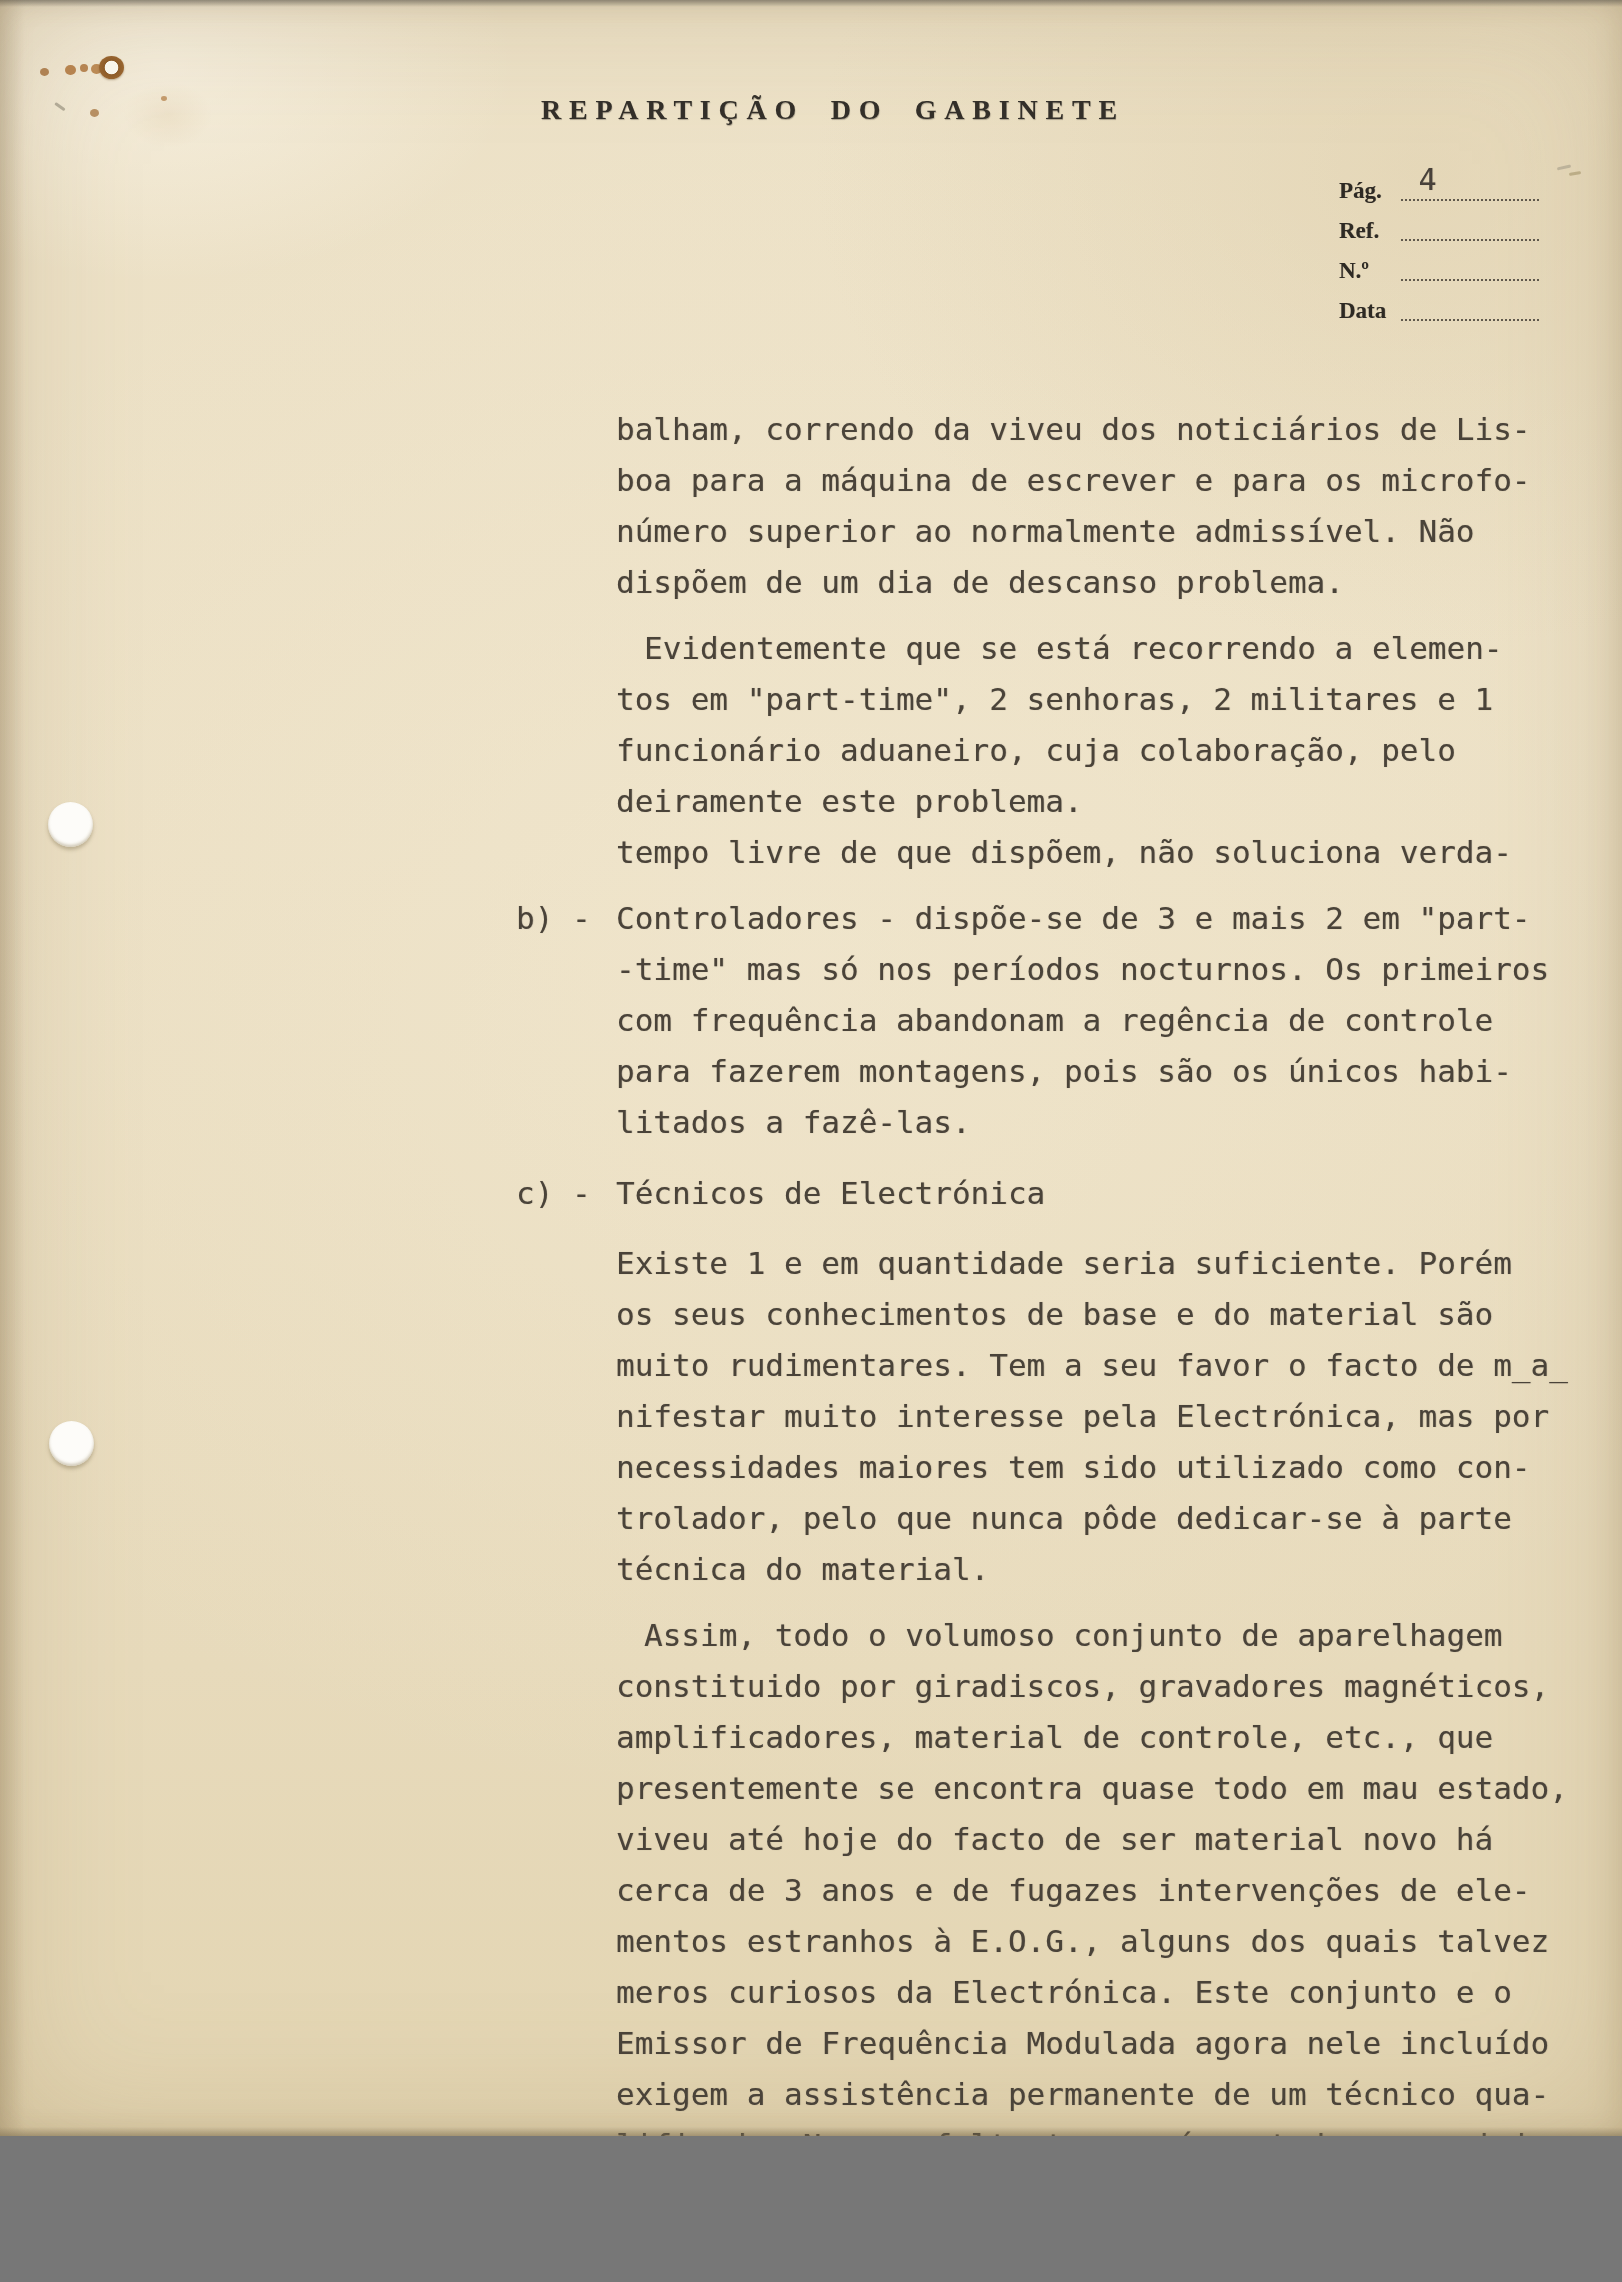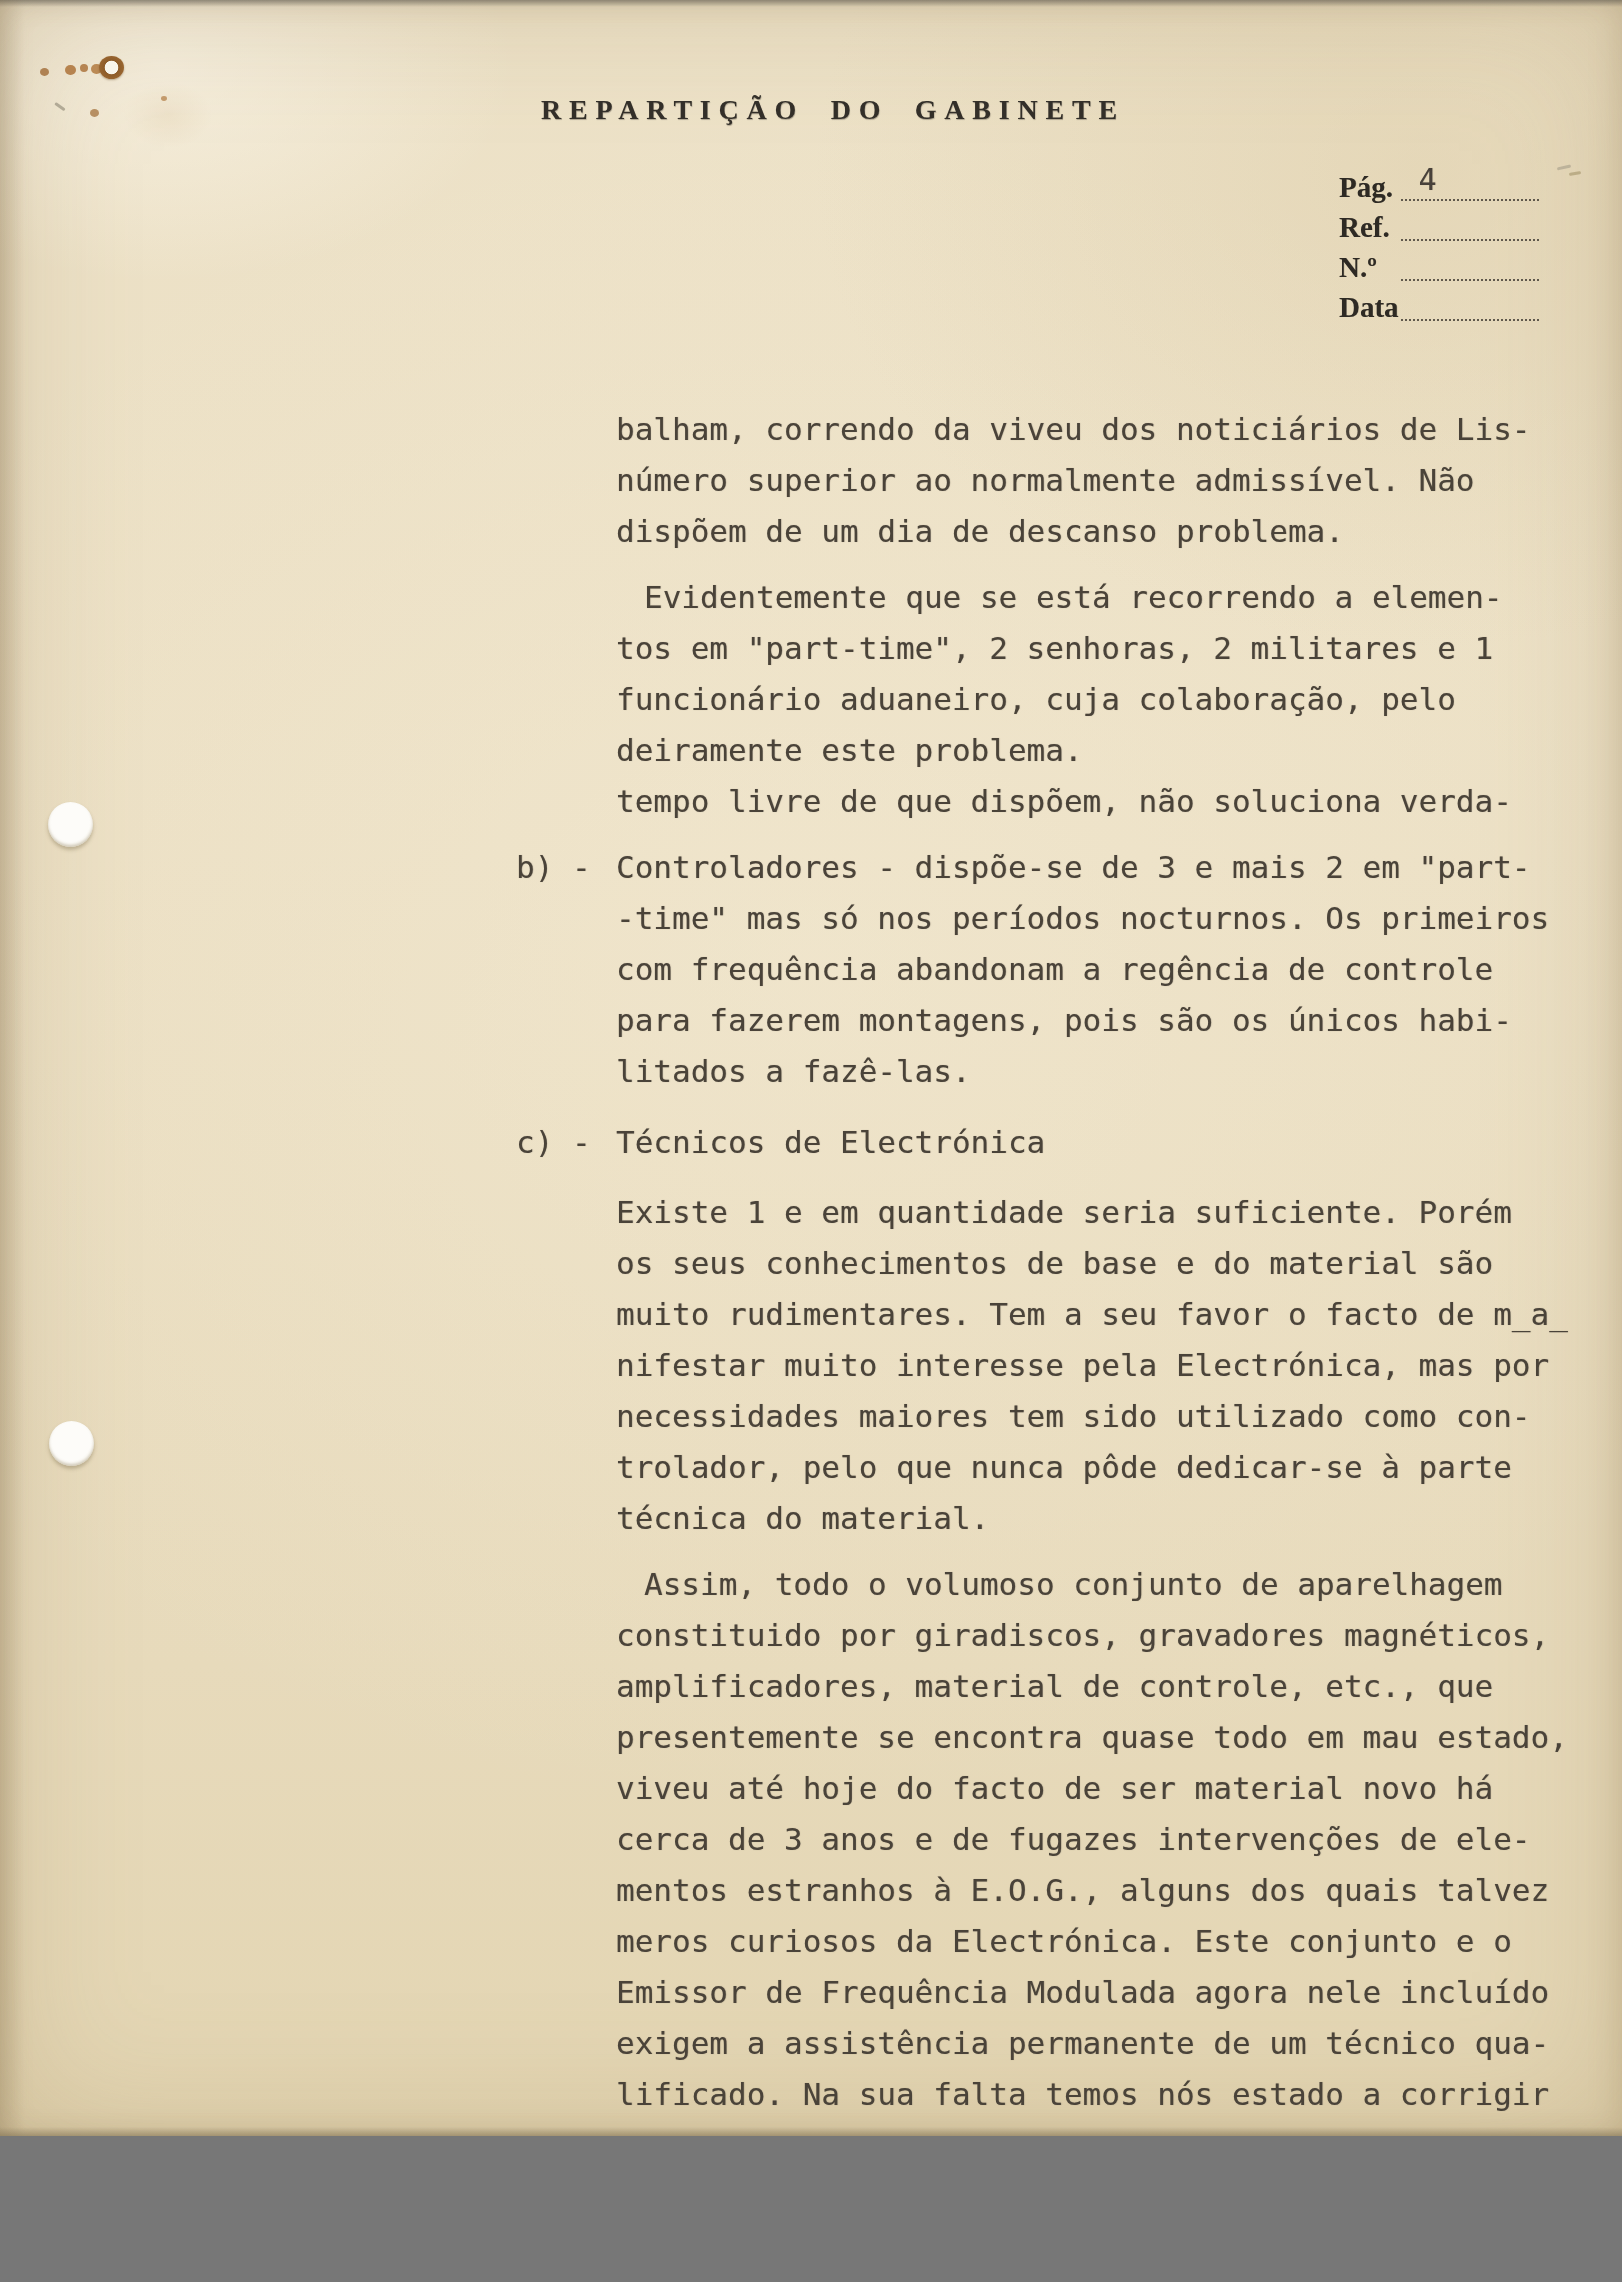--- a/index.html
+++ b/index.html
@@ -27,21 +27,21 @@
     text-align:center; transform:translateX(21.5px);
     font-family:"Liberation Serif", serif; font-weight:bold;
     font-size:28px; letter-spacing:7.8px; word-spacing:11.7px;
     color:var(--head-ink);
     text-shadow:0.5px 0.5px 0.8px rgba(51,47,41,0.35);
   }
 
   .meta{position:absolute; left:1339px; top:164px; width:200px;}
   .meta-row{position:relative; height:40px; display:flex; align-items:flex-end;}
   .meta-label{
-    font-family:"Liberation Serif", serif; font-weight:bold; font-size:29px;
+    font-family:"Liberation Serif", serif; font-weight:bold; font-size:23px;
     color:var(--label-ink); width:62px; line-height:1;
     padding-bottom:2px; text-shadow:0.4px 0.4px 0.6px rgba(46,42,36,0.3);
   }
   .meta-dots{flex:1; border-bottom:2.9px dotted rgba(72,66,56,0.85); margin-bottom:2.9px; position:relative;}
   .meta-value{
     position:absolute; left:17.6px; bottom:2px;
     font-family:"DejaVu Sans Mono", monospace; font-size:30px; color:#48413a;
     text-shadow:0.4px 0.4px 0.7px rgba(72,65,55,0.4);
   }
 
@@ -115,21 +115,21 @@
         <span class="meta-label">N.º</span>
         <span class="meta-dots"></span>
       </div>
       <div class="meta-row">
         <span class="meta-label">Data</span>
         <span class="meta-dots"></span>
       </div>
     </div>
 
   <div class="doc-body" id="doc-body">
-      <div class="block para"><div class="line">balham, correndo da viveu dos noticiários de Lis-</div><div class="line">número superior ao normalmente admissível. Não</div><div class="line">dispõem de um dia de descanso problema.</div></div>
+      <div class="block para"><div class="line">balham, correndo da viveu dos noticiários de Lis-</div><div class="line">boa para a máquina de escrever e para os microfo-</div><div class="line">número superior ao normalmente admissível. Não</div><div class="line">dispõem de um dia de descanso problema.</div></div>
       <div class="block para indent gap-xs"><div class="line">Evidentemente que se está recorrendo a elemen-</div><div class="line">tos em "part-time", 2 senhoras, 2 militares e 1</div><div class="line">funcionário aduaneiro, cuja colaboração, pelo</div><div class="line">deiramente este problema.</div><div class="line">tempo livre de que dispõem, não soluciona verda-</div></div>
       <div class="block item gap-xs"><span class="marker">b) -</span><div class="line">Controladores - dispõe-se de 3 e mais 2 em "part-</div><div class="line">-time" mas só nos períodos nocturnos. Os primeiros</div><div class="line">com frequência abandonam a regência de controle</div><div class="line">para fazerem montagens, pois são os únicos habi-</div><div class="line">litados a fazê-las.</div></div>
       <div class="block item gap-md"><span class="marker">c) -</span><div class="line">Técnicos de Electrónica</div></div>
       <div class="block para gap-md"><div class="line">Existe 1 e em quantidade seria suficiente. Porém</div><div class="line">os seus conhecimentos de base e do material são</div><div class="line">muito rudimentares. Tem a seu favor o facto de m̲a̲</div><div class="line">nifestar muito interesse pela Electrónica, mas por</div><div class="line">necessidades maiores tem sido utilizado como con-</div><div class="line">trolador, pelo que nunca pôde dedicar-se à parte</div><div class="line">técnica do material.</div></div>
       <div class="block para indent gap-xs"><div class="line">Assim, todo o volumoso conjunto de aparelhagem</div><div class="line">constituido por giradiscos, gravadores magnéticos,</div><div class="line">amplificadores, material de controle, etc., que</div><div class="line">presentemente se encontra quase todo em mau estado,</div><div class="line">viveu até hoje do facto de ser material novo há</div><div class="line">cerca de 3 anos e de fugazes intervenções de ele-</div><div class="line">mentos estranhos à E.O.G., alguns dos quais talvez</div><div class="line">meros curiosos da Electrónica. Este conjunto e o</div><div class="line">Emissor de Frequência Modulada agora nele incluído</div><div class="line">exigem a assistência permanente de um técnico qua-</div><div class="line">lificado. Na sua falta temos nós estado a corrigir</div></div>
     </div>
 
   <div class="scan-edge-bottom"></div>
 </div>
 

